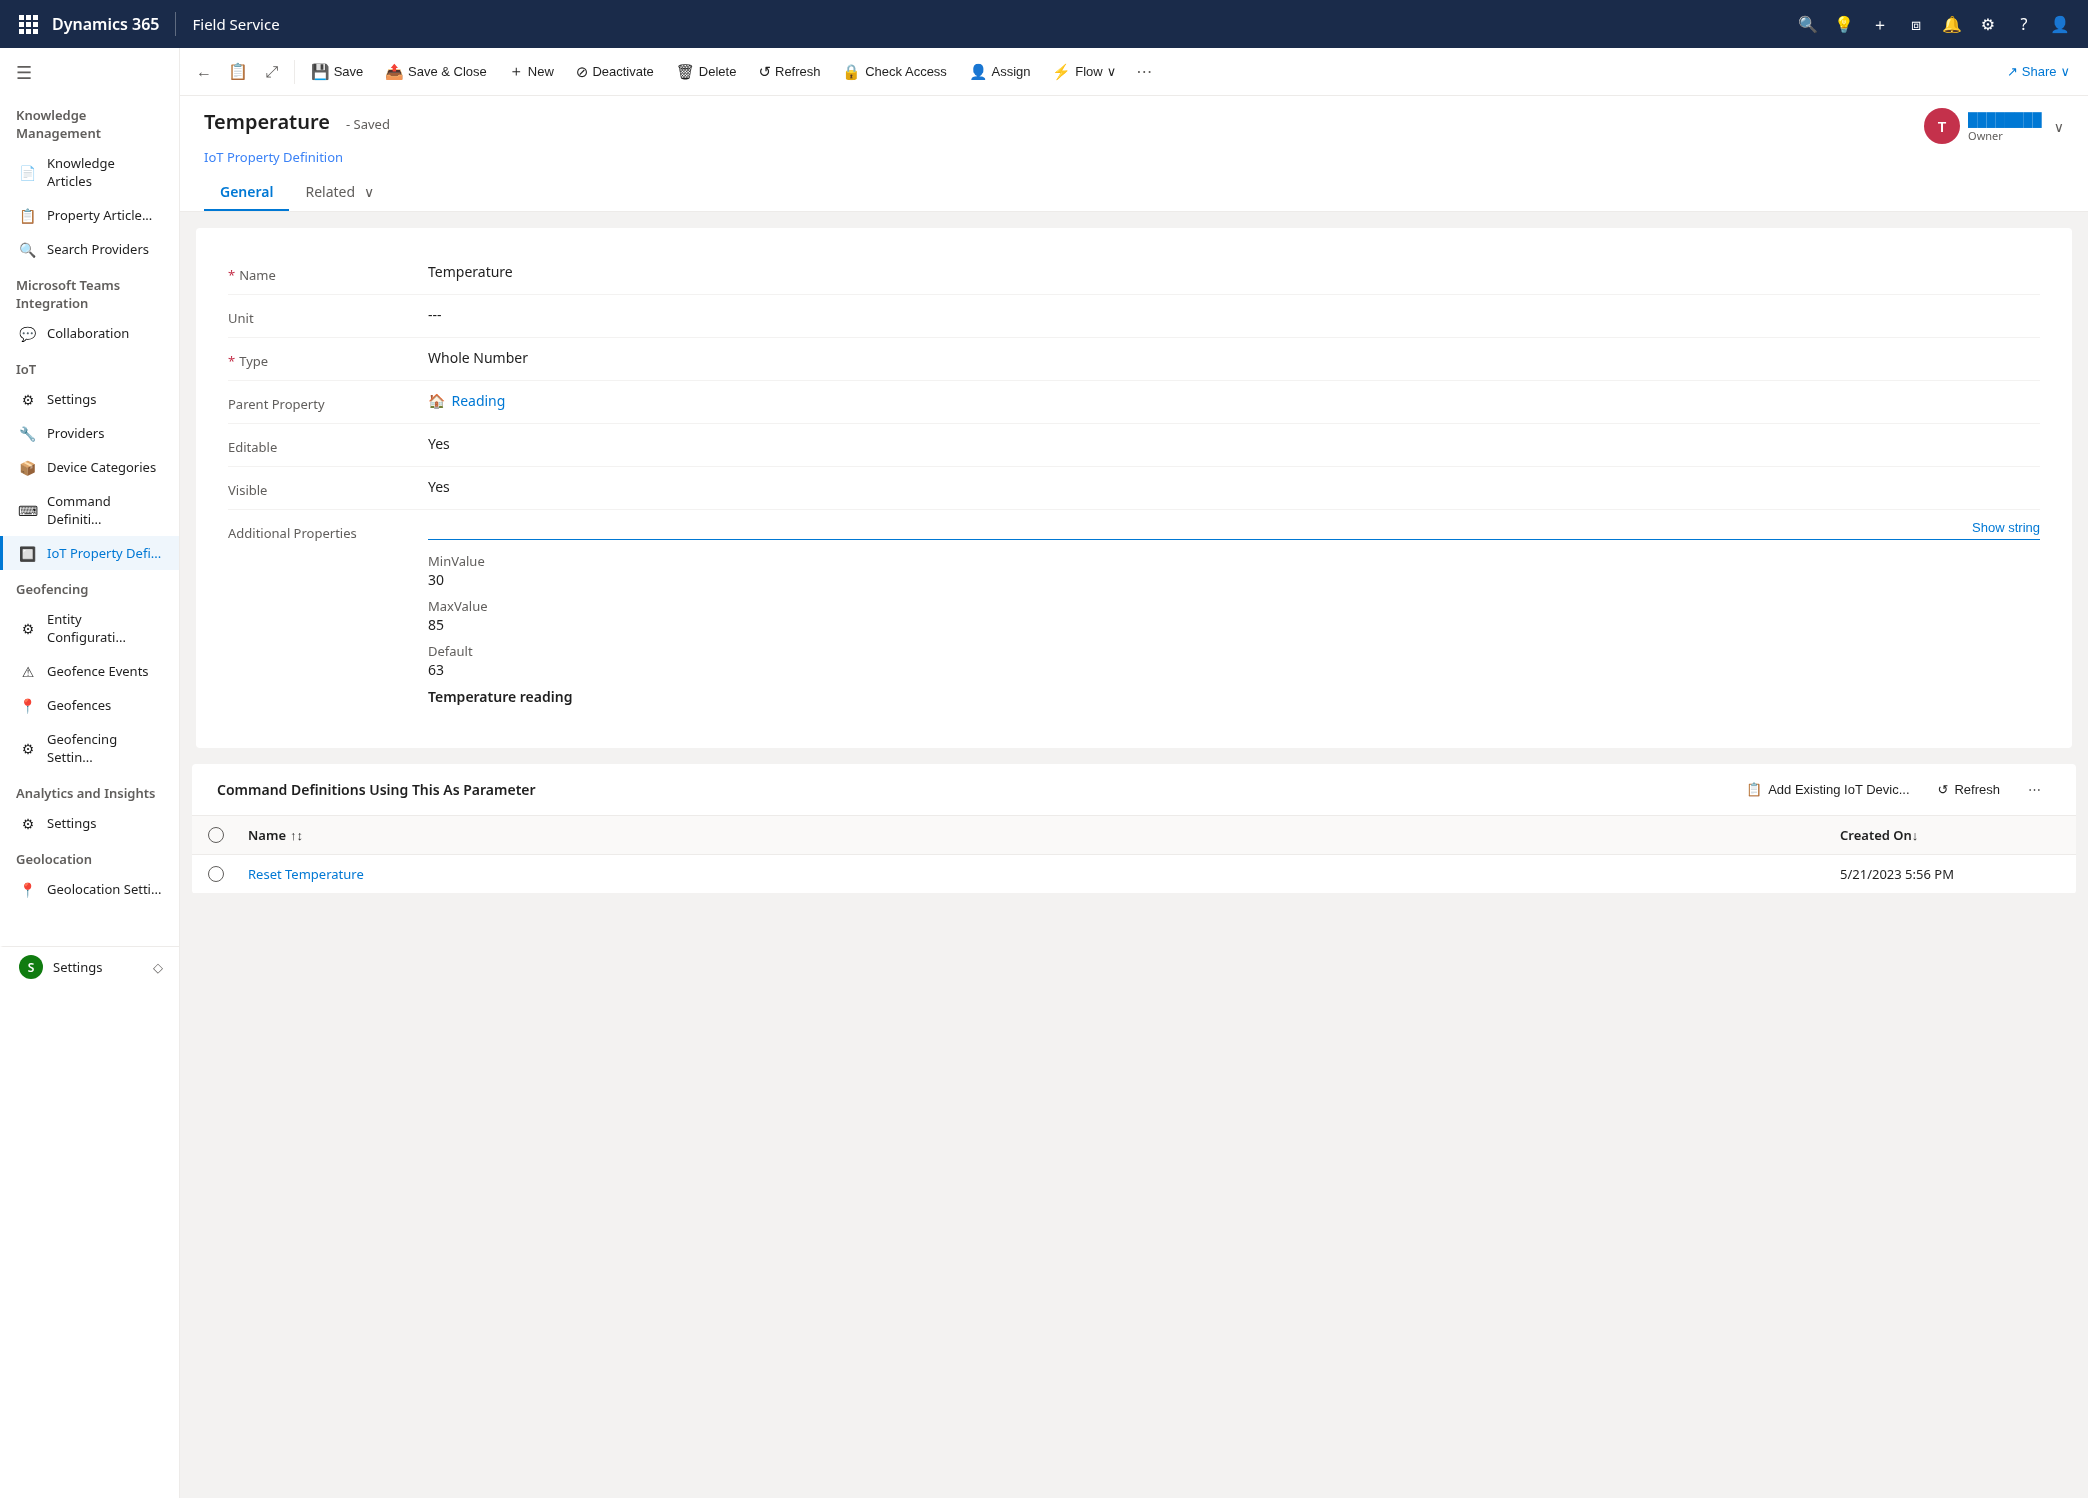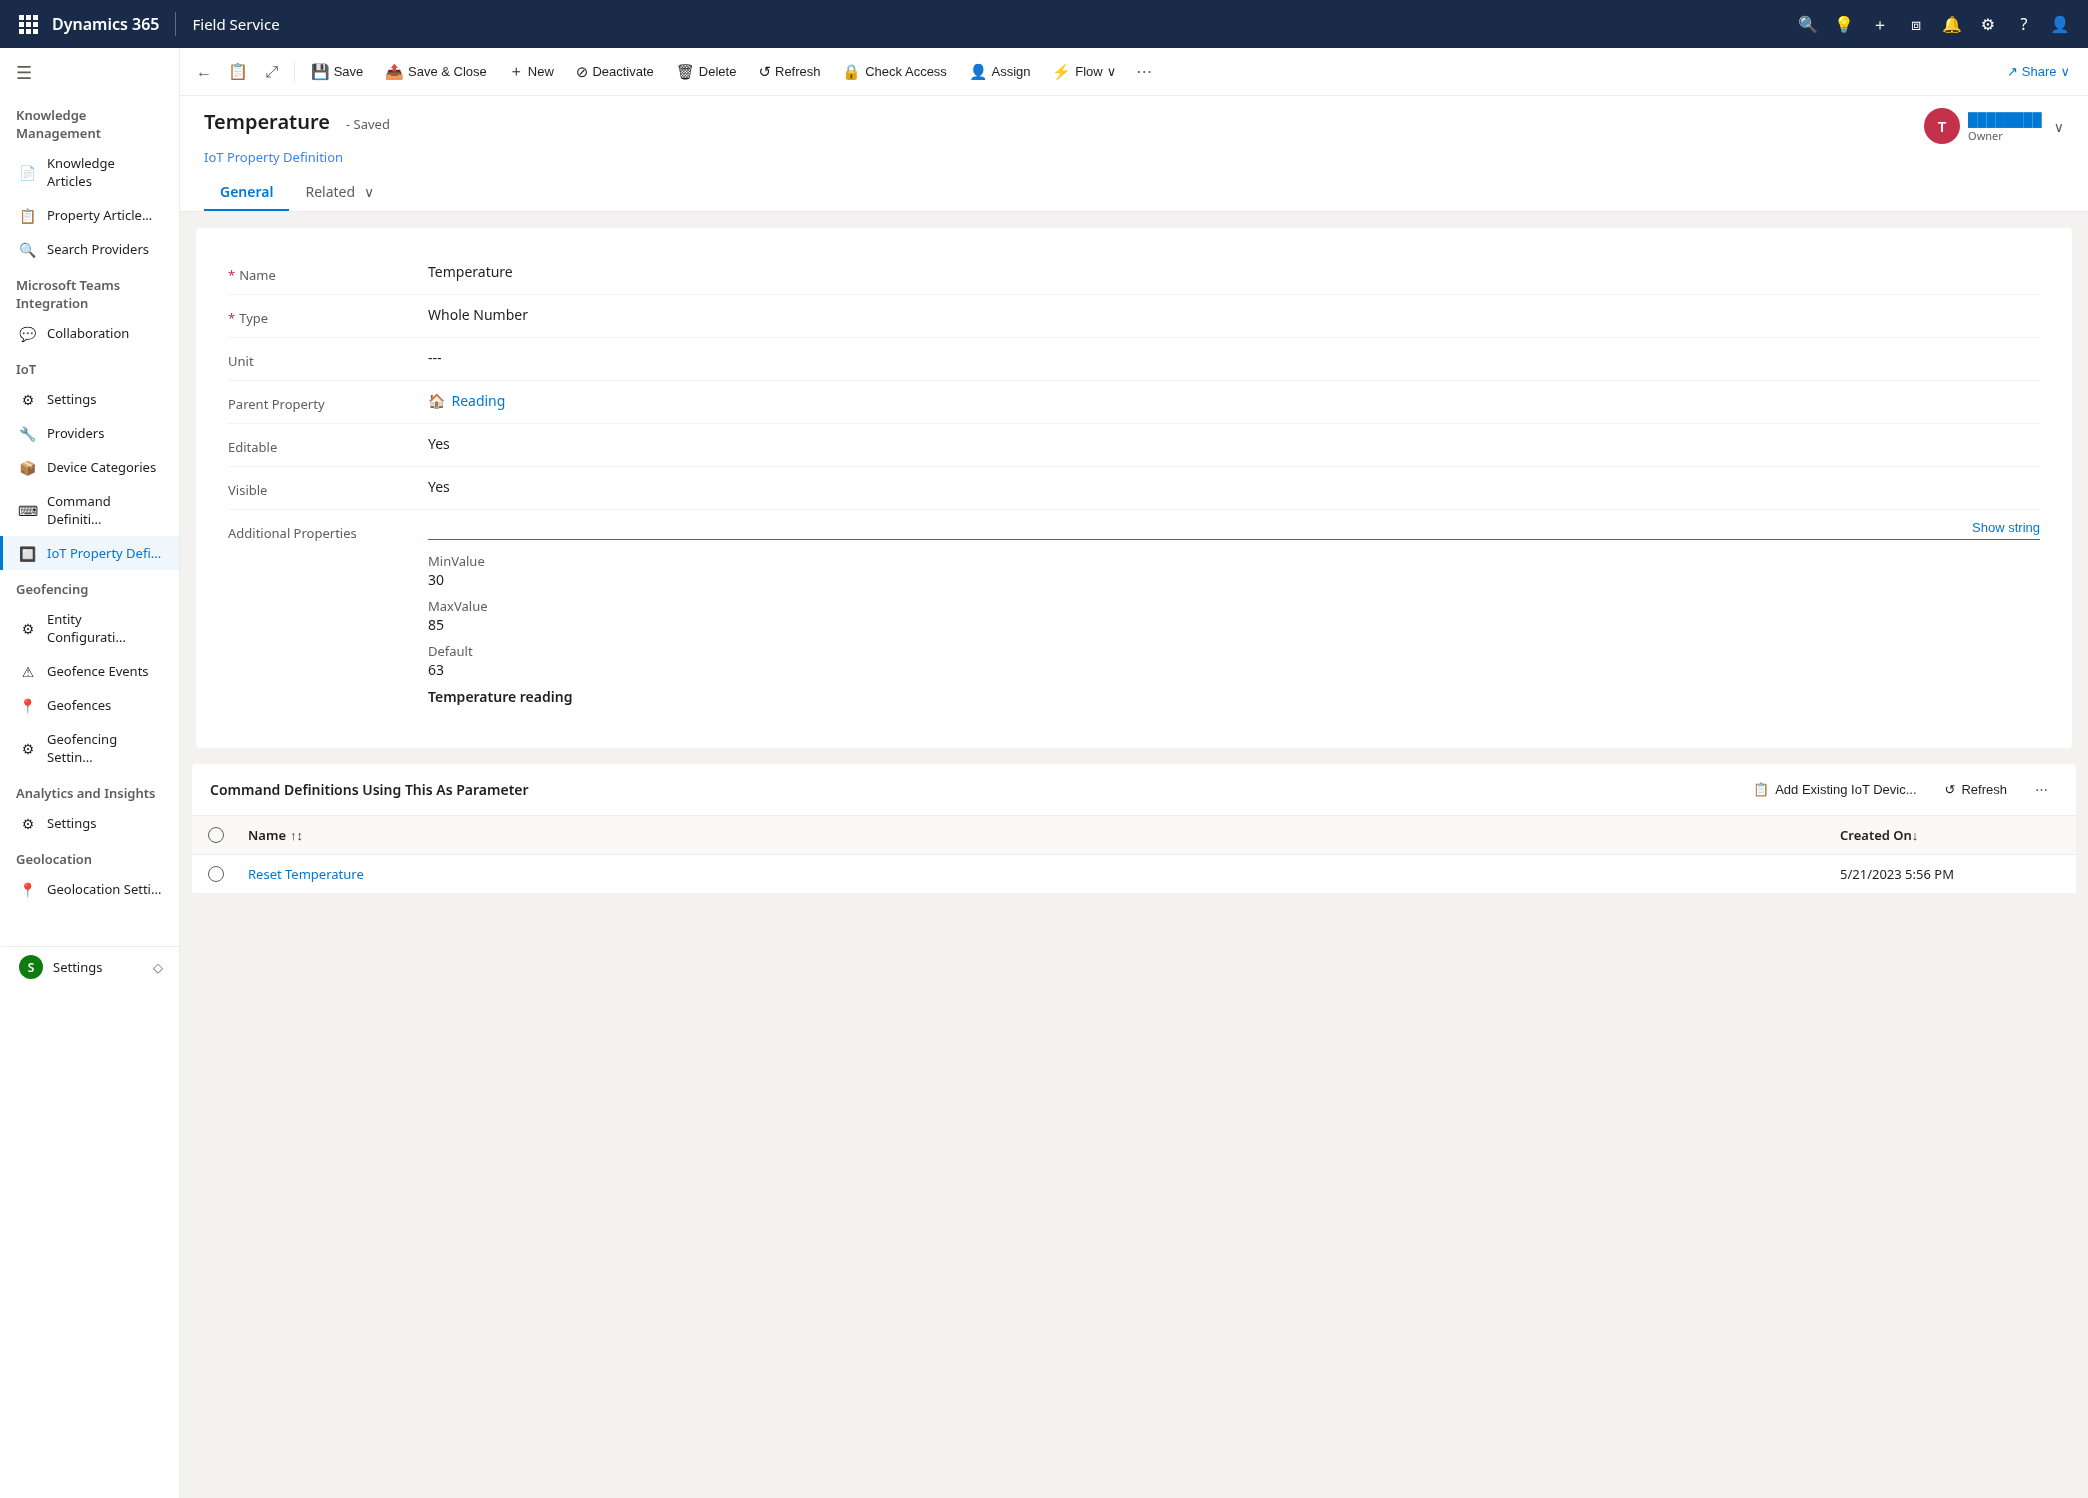--- a/index.html
+++ b/index.html
@@ -110,21 +110,21 @@
     .form-value-link { color: #0078d4; cursor: pointer; text-decoration: none; display: flex; align-items: center; gap: 6px; }
     .additional-properties-header { display: flex; align-items: center; justify-content: space-between; border-bottom: 1px solid #0078d4; padding-bottom: 4px; margin-bottom: 12px; }
     .show-string-btn { color: #0078d4; font-size: 13px; cursor: pointer; background: none; border: none; }
     .additional-prop-item { margin-bottom: 8px; }
     .additional-prop-key { font-size: 13px; color: #605e5c; }
     .additional-prop-val { font-size: 14px; color: #1f1f1f; font-weight: 400; }
     .additional-prop-val.bold { font-weight: 600; }
 
     
     .subgrid-section { background: white; margin: 0 12px 12px; border-radius: 4px; }
-    .subgrid-header { display: flex; align-items: center; padding: 12px 18px; border-bottom: 1px solid #edebe9; }
+    .subgrid-header { display: flex; align-items: center; padding: 12px 25px; border-bottom: 1px solid #edebe9; }
     .subgrid-title { font-size: 14px; font-weight: 600; flex: 1; }
     .subgrid-actions { display: flex; align-items: center; gap: 8px; }
     .subgrid-action-btn { display: flex; align-items: center; gap: 6px; padding: 6px 10px; border: none; background: transparent; cursor: pointer; font-size: 13px; color: #1f1f1f; border-radius: 4px; }
     .subgrid-table { width: 100%; }
     .subgrid-col-header { display: flex; align-items: center; padding: 10px 16px; border-bottom: 1px solid #edebe9; background: #faf9f8; }
     .subgrid-checkbox-col { width: 40px; }
     .subgrid-col-name { flex: 1; font-size: 13px; font-weight: 600; color: #1f1f1f; display: flex; align-items: center; gap: 4px; }
     .subgrid-col-createdon { width: 220px; font-size: 13px; font-weight: 600; color: #1f1f1f; display: flex; align-items: center; gap: 0; }
     .subgrid-row { display: flex; align-items: center; padding: 10px 16px; border-bottom: 1px solid #f3f2f1; }
     .subgrid-row-name { flex: 1; font-size: 13px; color: #0078d4; cursor: pointer; }
@@ -336,29 +336,29 @@
       <div class="form-section">
 
         <div class="form-row">
           <div class="form-label">
             <span class="form-required">*</span>Name
           </div>
           <div class="form-value">Temperature</div>
         </div>
 
         <div class="form-row">
+          <div class="form-label">Unit</div>
+          <div class="form-value">---</div>
+        </div>
+
+        <div class="form-row">
           <div class="form-label">
             <span class="form-required">*</span>Type
           </div>
           <div class="form-value">Whole Number</div>
-        </div>
-
-        <div class="form-row">
-          <div class="form-label">Unit</div>
-          <div class="form-value">---</div>
         </div>
 
         <div class="form-row">
           <div class="form-label">Parent Property</div>
           <div class="form-value">
             <a class="form-value-link">
               <span>🏠</span>
               <span>Reading</span>
             </a>
           </div>

